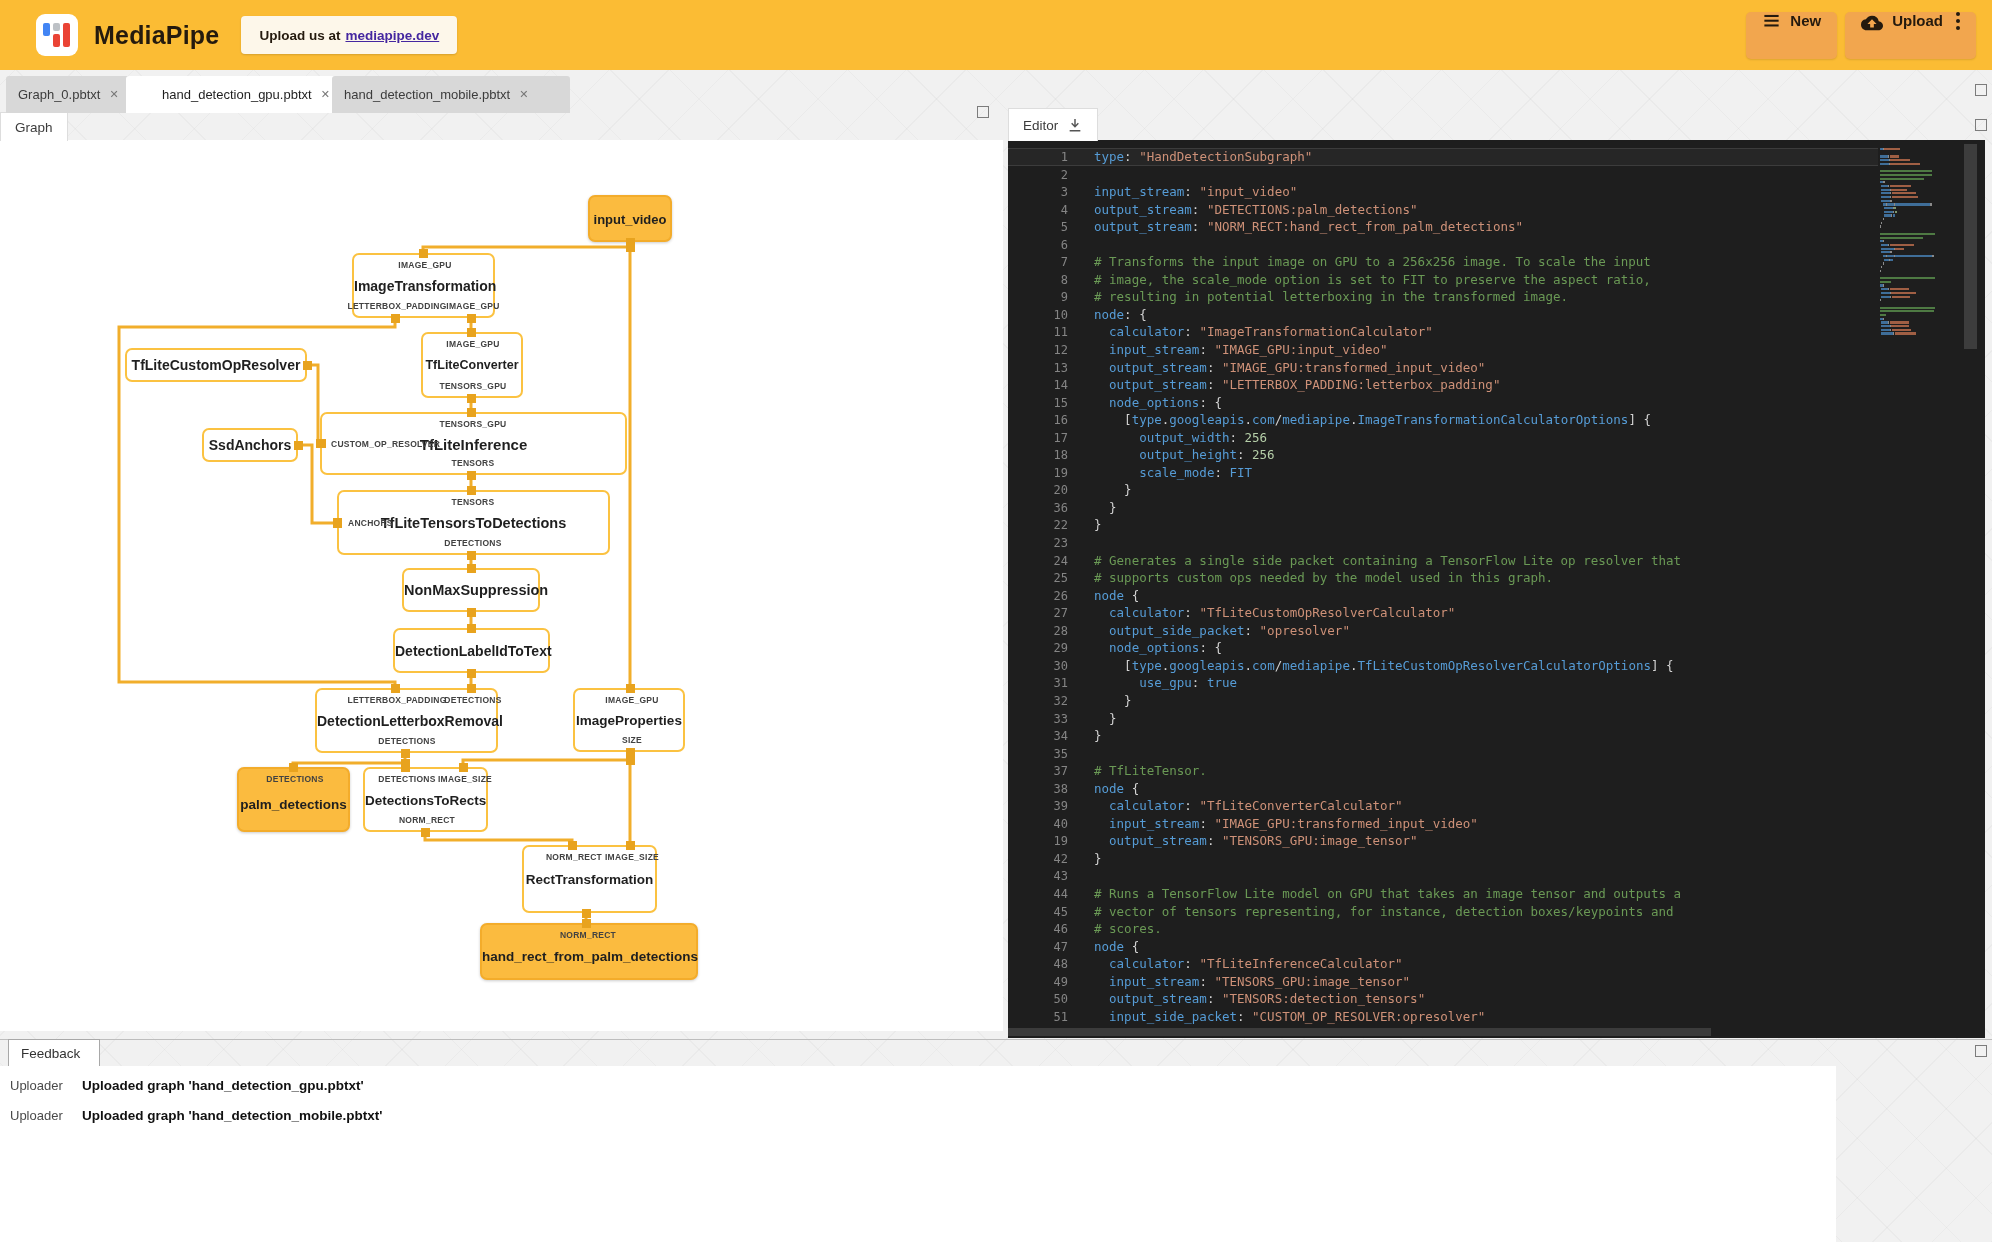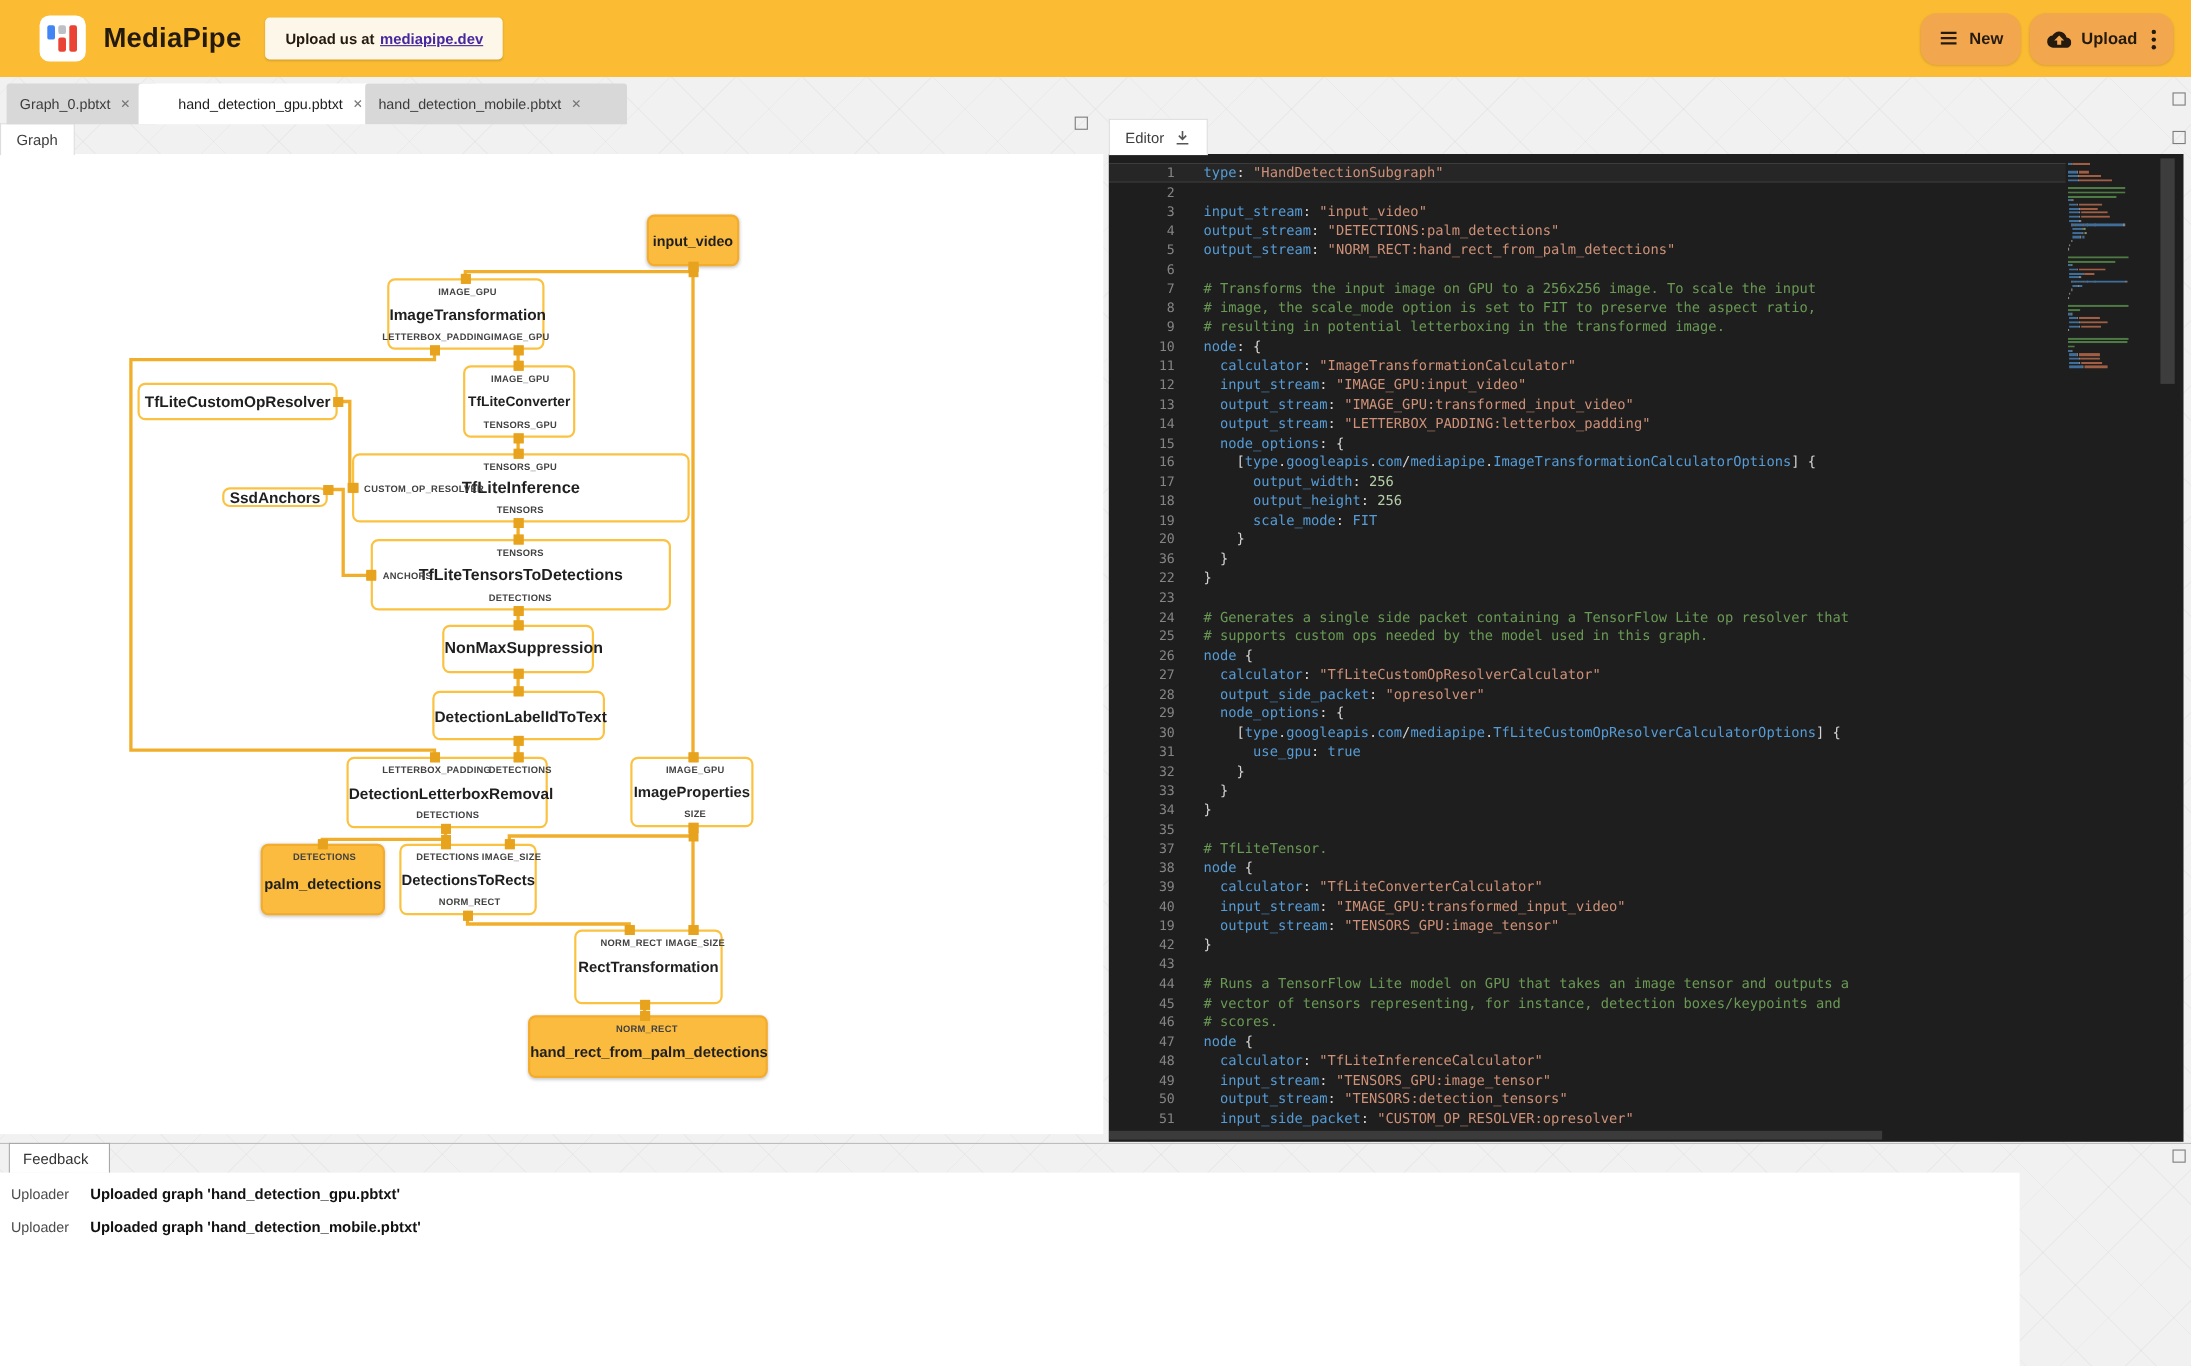--- a/index.html
+++ b/index.html
@@ -16,21 +16,21 @@
   .logo{width:42px;height:42px;background:#fff;border-radius:9px;margin-left:36px;position:relative;flex:none;}
   .logo i{position:absolute;width:7px;border-radius:2px;}
   .logo .b1{left:7px;top:9px;height:13px;background:#4285F4;}
   .logo .b2{left:17px;top:9px;height:8px;background:#BDC1C6;}
   .logo .b3{left:17px;top:20px;height:13px;background:#EA4335;}
   .logo .b4{left:27px;top:9px;height:24px;background:#EA4335;}
   .app-title{font-size:25px;font-weight:bold;color:#241A0E;margin-left:16px;letter-spacing:.2px;}
   .visit-chip{margin-left:22px;background:#FDF7EA;border-radius:4px;height:38px;display:flex;align-items:center;padding:0 18px;font-size:13.5px;color:#241A0E;font-weight:bold;box-shadow:0 1px 2px rgba(0,0,0,.15);}
   .visit-chip a{color:#4527A0;text-decoration:underline;margin-left:5px;cursor:pointer;}
   .hdr-buttons{position:absolute;right:16px;top:12px;display:flex;gap:8px;}
-  .hbtn{height:47px;background:#F2A64E;border-radius:15px;display:flex;align-items:center;padding:0 16px;font-size:15px;font-weight:bold;color:#241A0E;cursor:pointer;box-shadow:0 1px 2px rgba(0,0,0,.12);}
+  .hbtn{height:47px;background:#F2A64E;border-radius:5px;display:flex;padding:0 16px;font-size:15px;font-weight:bold;color:#241A0E;cursor:pointer;box-shadow:0 1px 2px rgba(0,0,0,.12);}
   .hbtn svg{margin-right:9px;}
   .kebab{display:flex;flex-direction:column;gap:3px;margin-left:13px;}
   .kebab i{width:4px;height:4px;border-radius:50%;background:#241A0E;}
   
   .file-strip{position:absolute;left:0;top:70px;width:1992px;height:43px;z-index:10;}
   .ftab{position:absolute;bottom:0;height:37px;background:#D8D8D8;border-radius:3px 3px 0 0;display:flex;align-items:center;padding:0 12px;font-size:13px;color:#3C3C3C;cursor:pointer;}
   .ftab.active{background:#fff;color:#1f1f1f;padding-left:36px;}
   .ftab .x{margin-left:9px;color:#777;font-size:11px;cursor:pointer;}
   
   .ptab{position:absolute;background:#fff;border:1px solid #ddd;border-bottom:none;display:flex;align-items:center;font-size:13.5px;color:#3c3c3c;padding:0 14px;cursor:pointer;z-index:6;}
@@ -209,21 +209,21 @@
     <div class="gnode" style="left: 421px; top: 192px; width: 102px; height: 66px;">
       <div class="gtitle" style="font-size: 12.5px;">TfLiteConverter</div>
       <div class="plabel pl-top" style="left: 50px;">IMAGE_GPU</div>
       <div class="plabel pl-bottom" style="left: 50px;">TENSORS_GPU</div>
     </div>
     <div class="psq" style="left: 302.5px; top: 220.5px;"></div>
     <div class="gnode" style="left: 125px; top: 208px; width: 182px; height: 34px;">
       <div class="gtitle" style="font-size: 14px;">TfLiteCustomOpResolver</div>
     </div>
     <div class="psq" style="left: 293.5px; top: 300.5px;"></div>
-    <div class="gnode" style="left: 202px; top: 288px; width: 96px; height: 18px; margin-top: 15px;">
+    <div class="gnode" style="left: 202px; top: 288px; width: 96px; height: 34px;">
       <div class="gtitle" style="font-size: 14px;">SsdAnchors</div>
     </div>
     <div class="psq" style="left: 466.5px; top: 267.5px;"></div>
     <div class="psq" style="left: 315.5px; top: 299px;"></div>
     <div class="psq" style="left: 466.5px; top: 330.5px;"></div>
     <div class="gnode" style="left: 320px; top: 272px; width: 307px; height: 63px;">
       <div class="gtitle" style="font-size: 15px;">TfLiteInference</div>
       <div class="plabel pl-top" style="left: 151px;">TENSORS_GPU</div>
       <div class="plabel pl-left">CUSTOM_OP_RESOLVER</div>
       <div class="plabel pl-bottom" style="left: 151px;">TENSORS</div>

